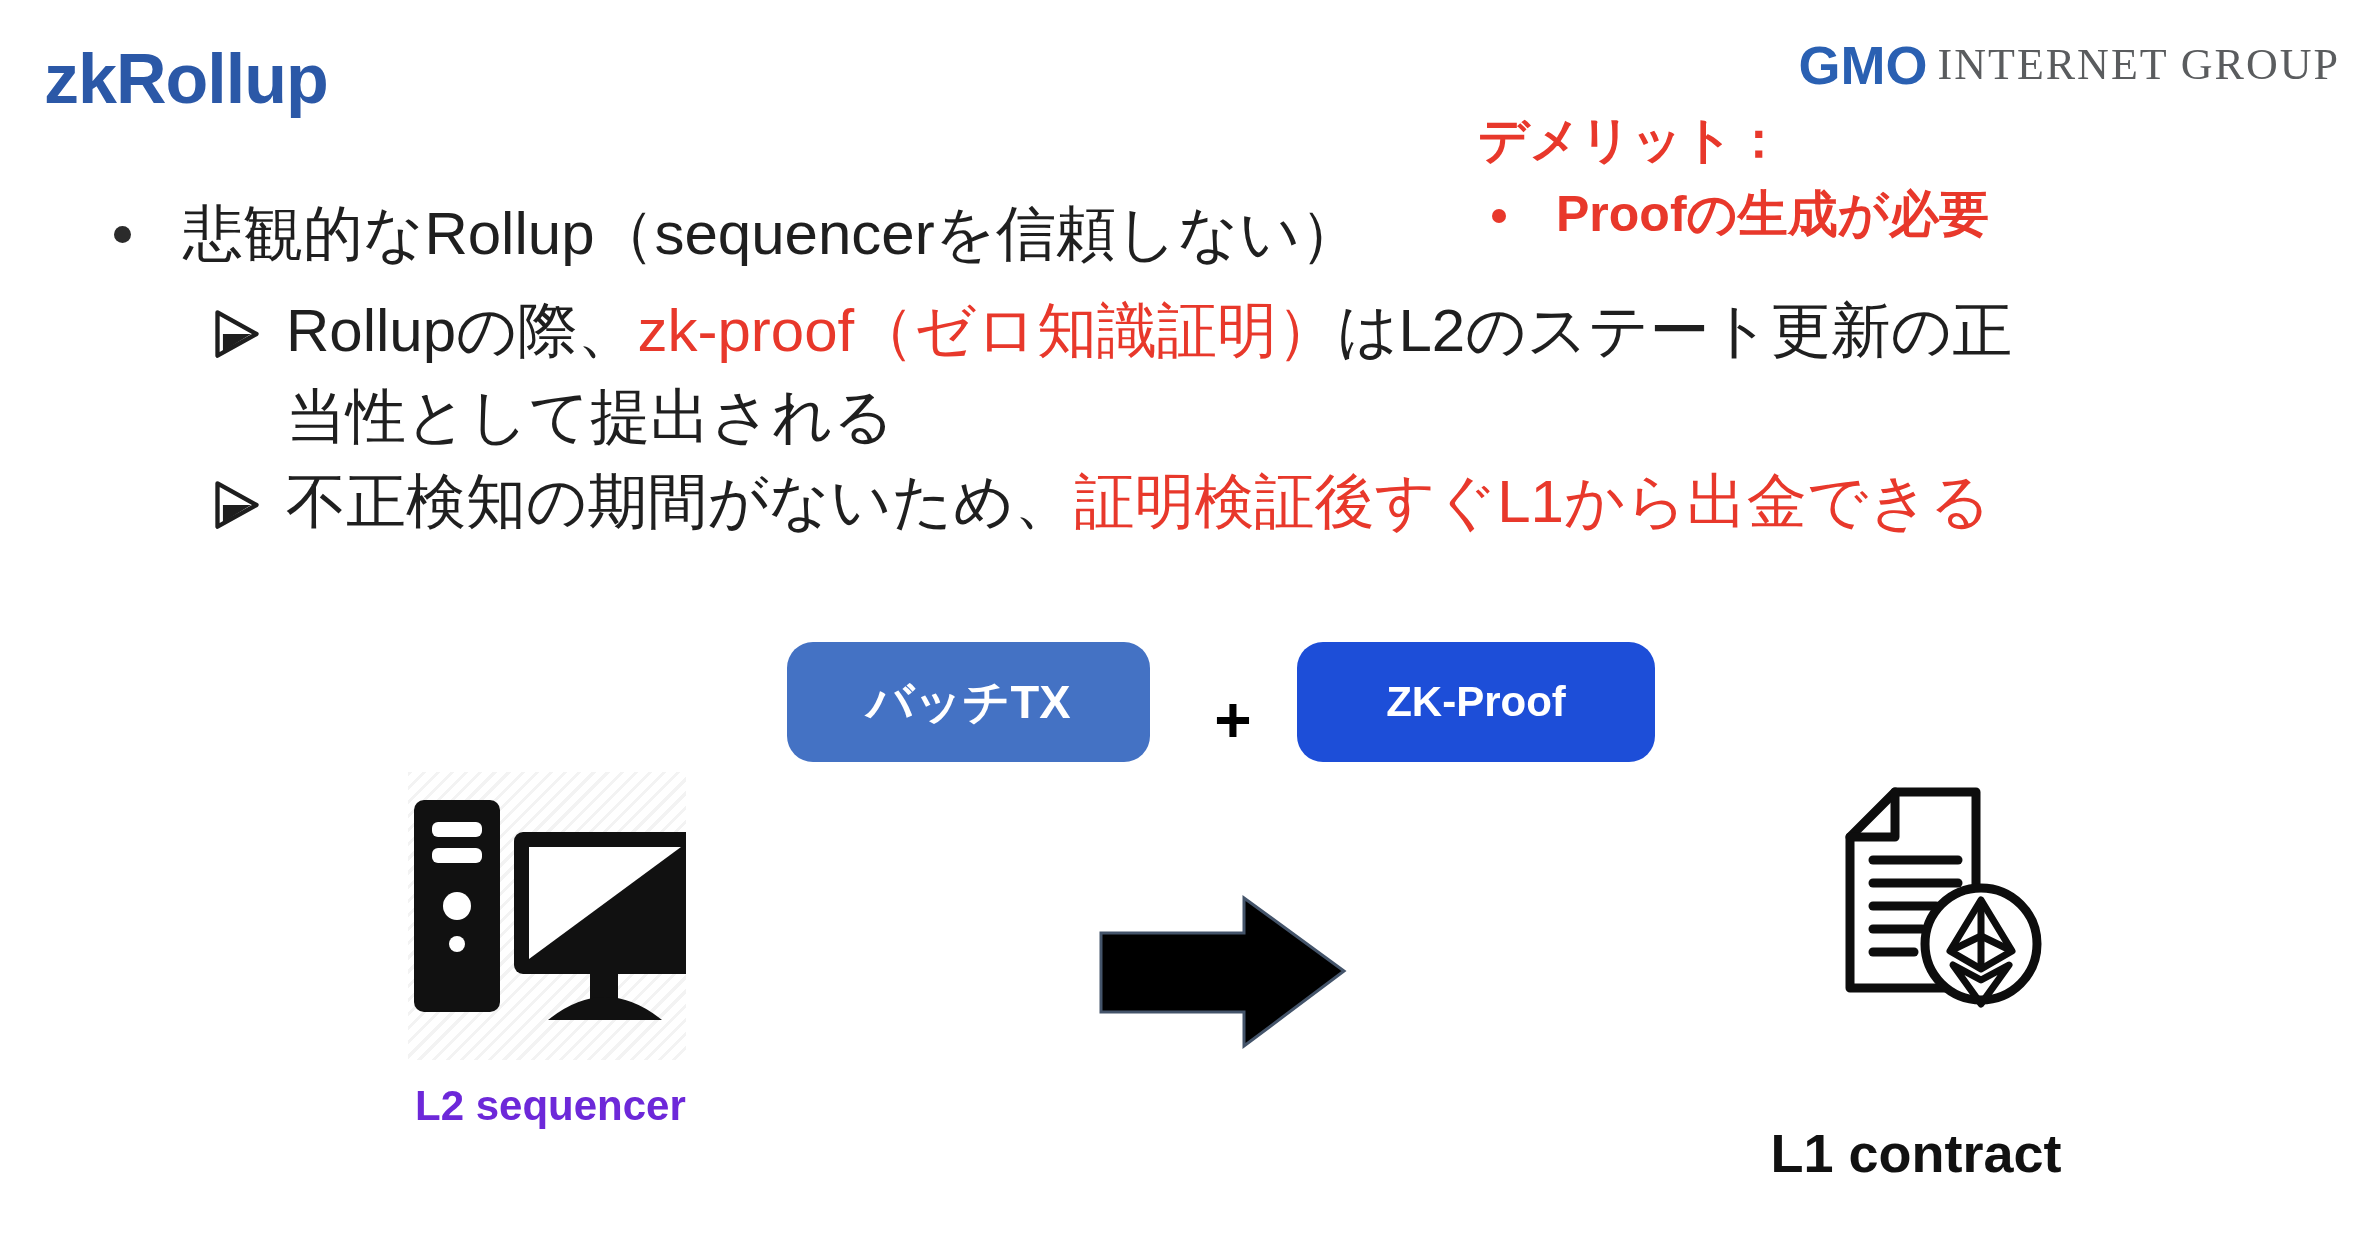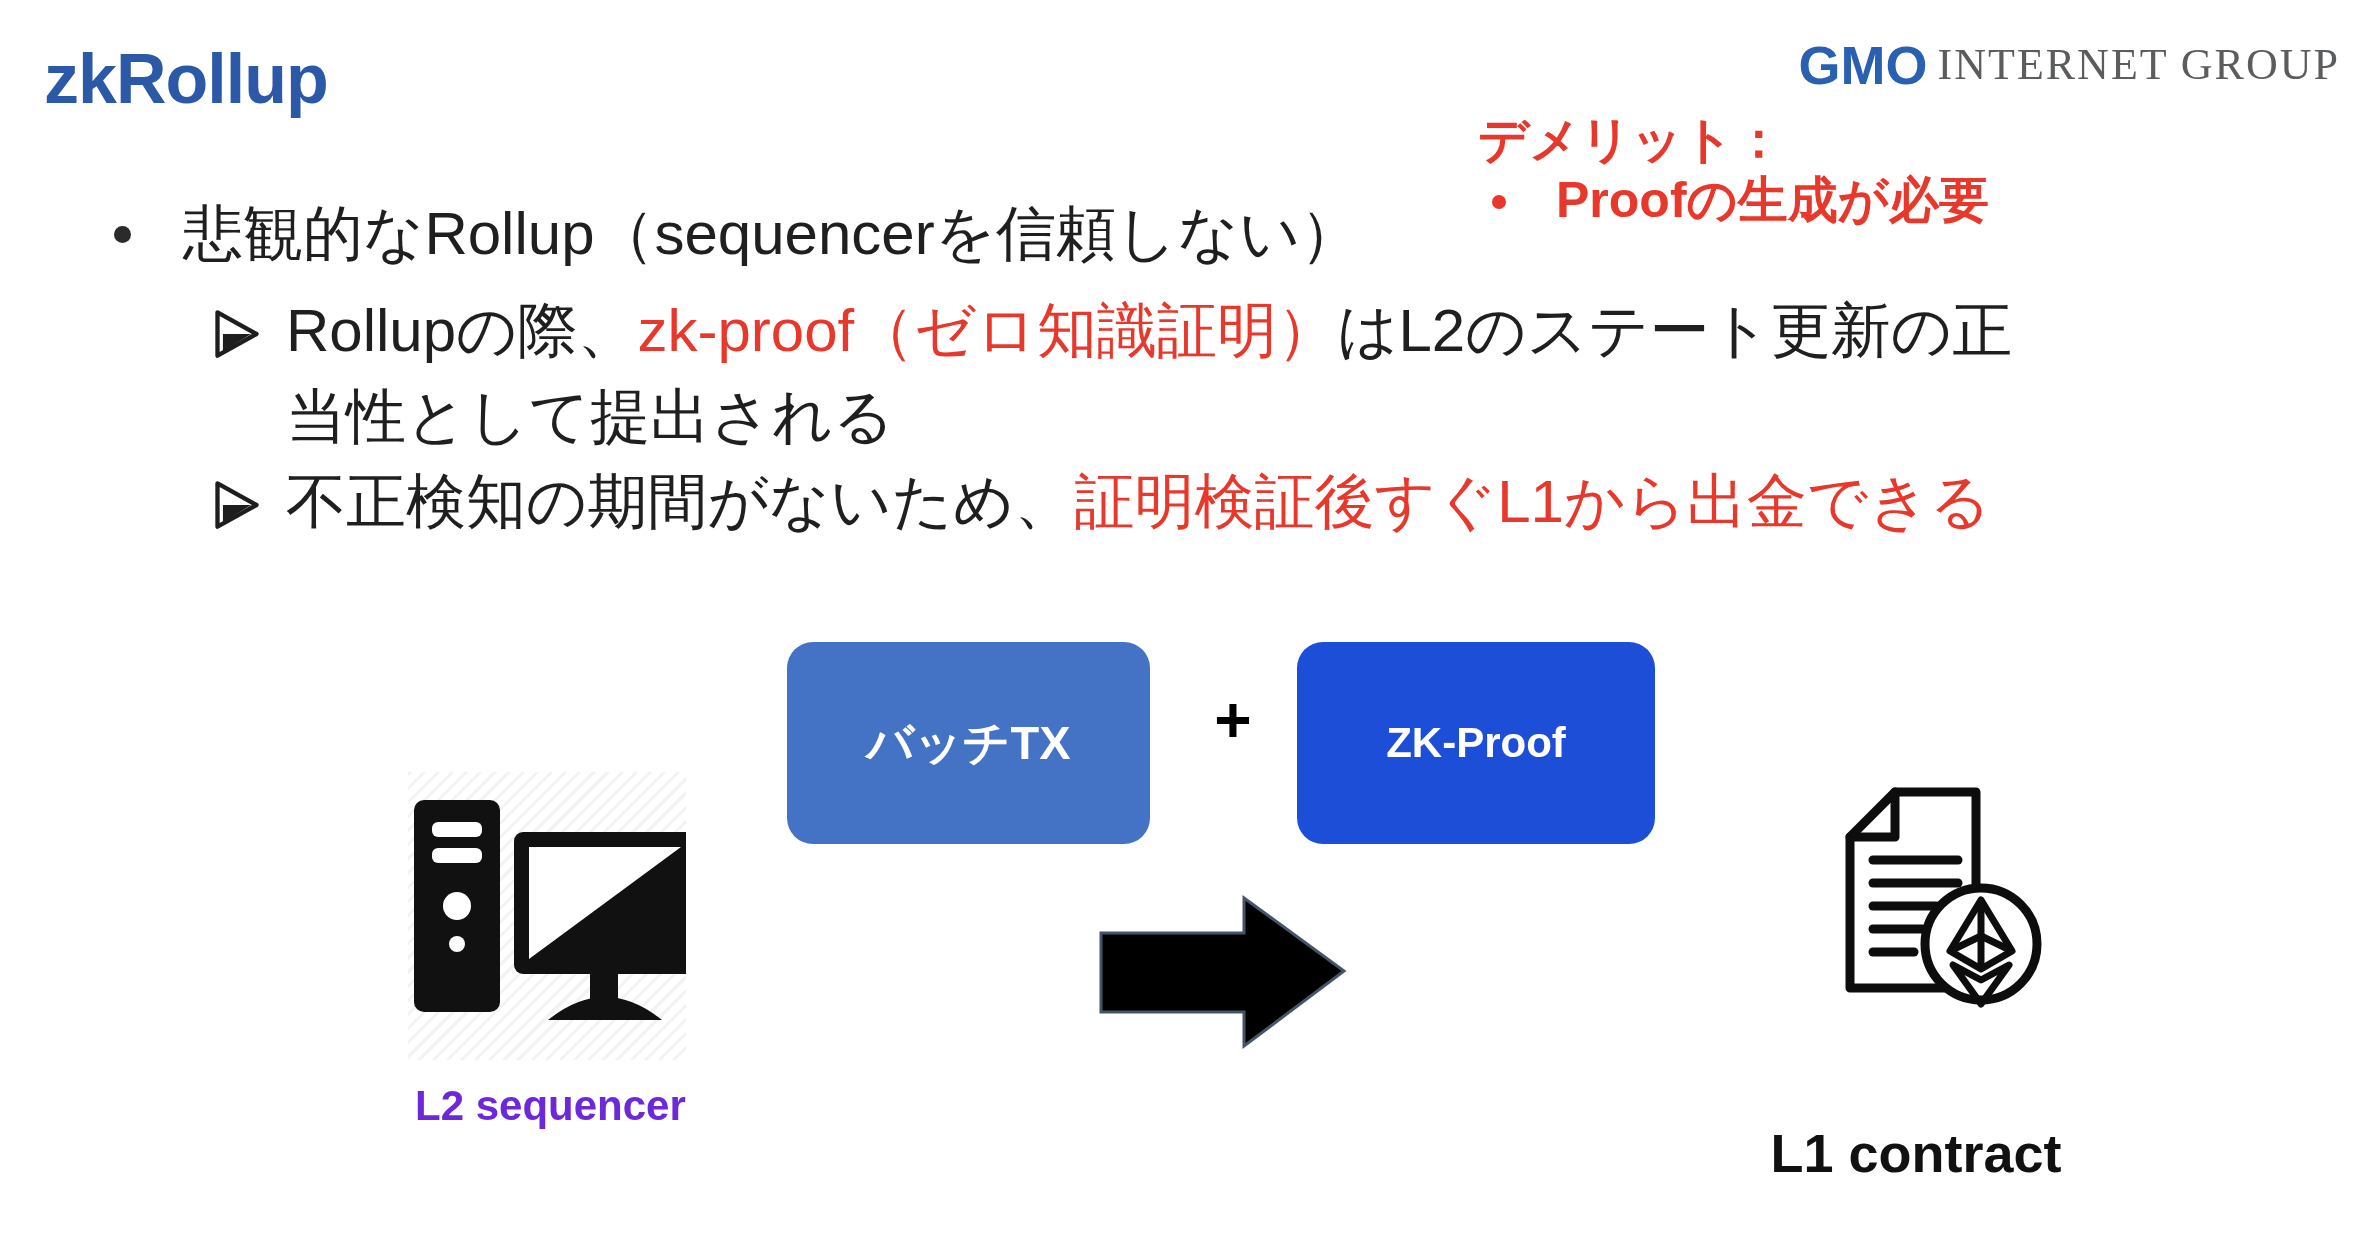--- a/index.html
+++ b/index.html
@@ -12,32 +12,32 @@
     position:absolute;left:44px;top:44px;font-size:70px;font-weight:700;
     color:#2b58a7;line-height:1;letter-spacing:-1px;
   }
   .logo{position:absolute;top:38px;right:40px;display:flex;align-items:center;gap:10px;}
   .logo-gmo{font-size:54px;font-weight:800;color:#2a60b2;letter-spacing:0px;line-height:1;}
   .logo-group{font-family:"Liberation Serif","DejaVu Serif",serif;font-size:44px;font-weight:400;
     color:#5a5c5e;letter-spacing:2px;line-height:1;}
   
   .demerit{position:absolute;left:1478px;top:110px;color:#e8382b;font-weight:700;}
   .demerit-heading{font-size:50px;line-height:1.2;}
-  .demerit-item{display:flex;align-items:center;margin-top:0;font-size:50px;line-height:1.2;}
+  .demerit-item{display:flex;align-items:center;margin-top:14px;font-size:50px;line-height:1.2;}
   .demerit-dot{width:14px;height:14px;border-radius:50%;background:#e8382b;margin:4px 50px 0 14px;flex:none;}
   
   .main-bullet{position:absolute;left:114px;top:196px;display:flex;font-size:60px;line-height:1.25;white-space:nowrap;}
   .main-dot{width:17px;height:17px;border-radius:50%;background:#2b2b2b;margin:30px 52px 0 0;flex:none;}
   .sub{position:absolute;left:212px;display:flex;font-size:60px;line-height:86px;white-space:nowrap;}
   .sub-1{top:288px;}
   .sub-2{top:459px;}
   .sub-marker{flex:none;width:50px;height:52px;margin:20px 24px 0 0;}
   .red{color:#e8382b;}
   
-  .dg-box{position:absolute;top:642px;height:202px;border-radius:26px;display:flex;
+  .dg-box{position:absolute;top:642px;height:120px;border-radius:26px;display:flex;
     align-items:center;justify-content:center;color:#ffffff;font-weight:700;}
   .batch-box{left:787px;width:363px;background:#4472c4;font-size:47px;}
   .zk-box{left:1297px;width:358px;background:#1d4ed8;font-size:42px;}
   .plus{position:absolute;left:1187px;top:688px;width:92px;text-align:center;
     font-size:64px;font-weight:700;color:#000;line-height:1;}
   
   .l2-wrap{position:absolute;left:408px;top:772px;width:278px;height:288px;
     background:repeating-linear-gradient(135deg,#f3f3f3 0 3px,#ffffff 3px 10px);}
   .l2-wrap svg{position:absolute;left:0;top:0;}
   .l2-label{position:absolute;left:415px;top:1082px;width:340px;text-align:left;

